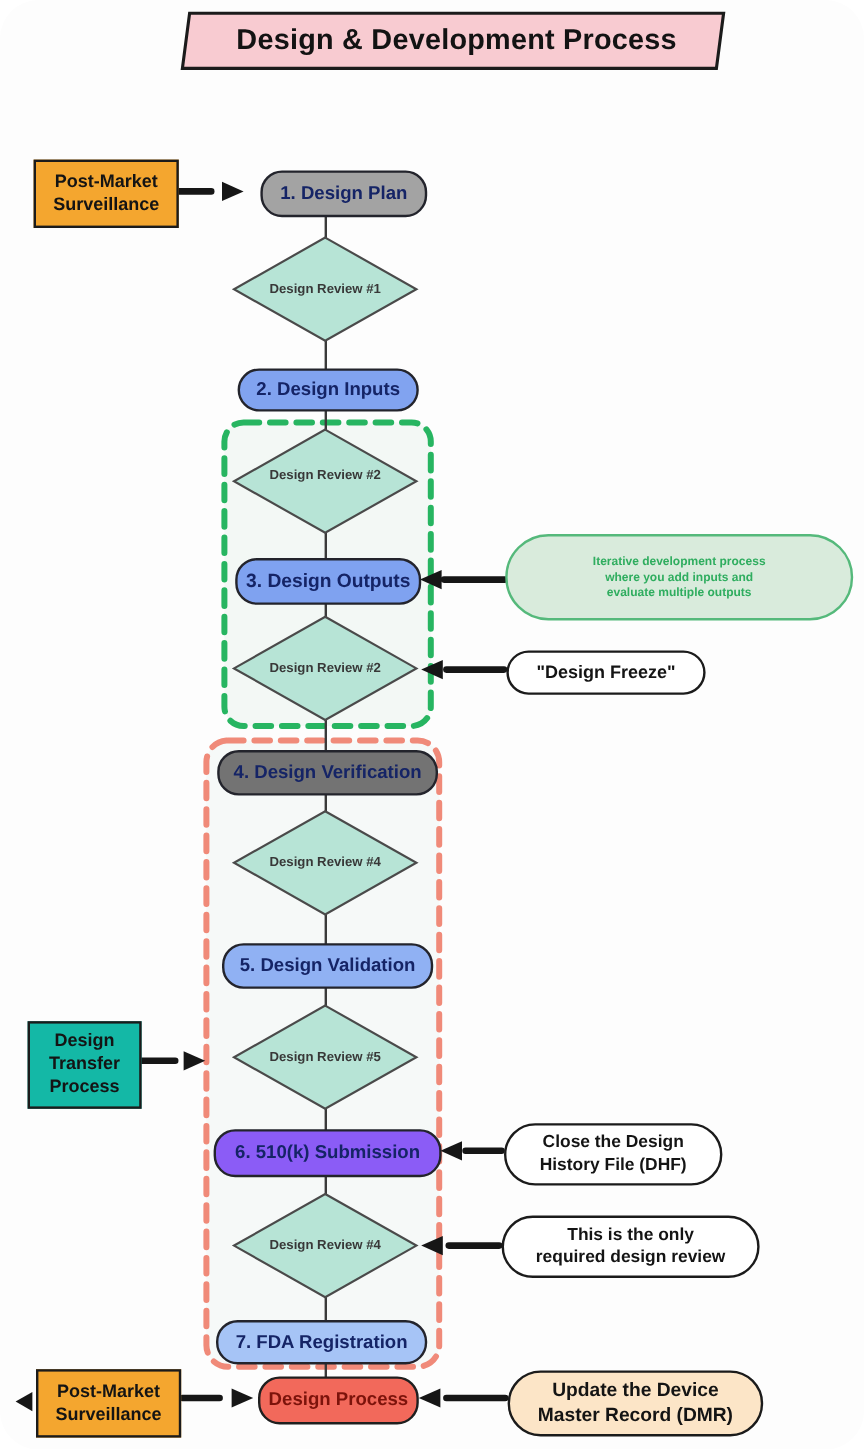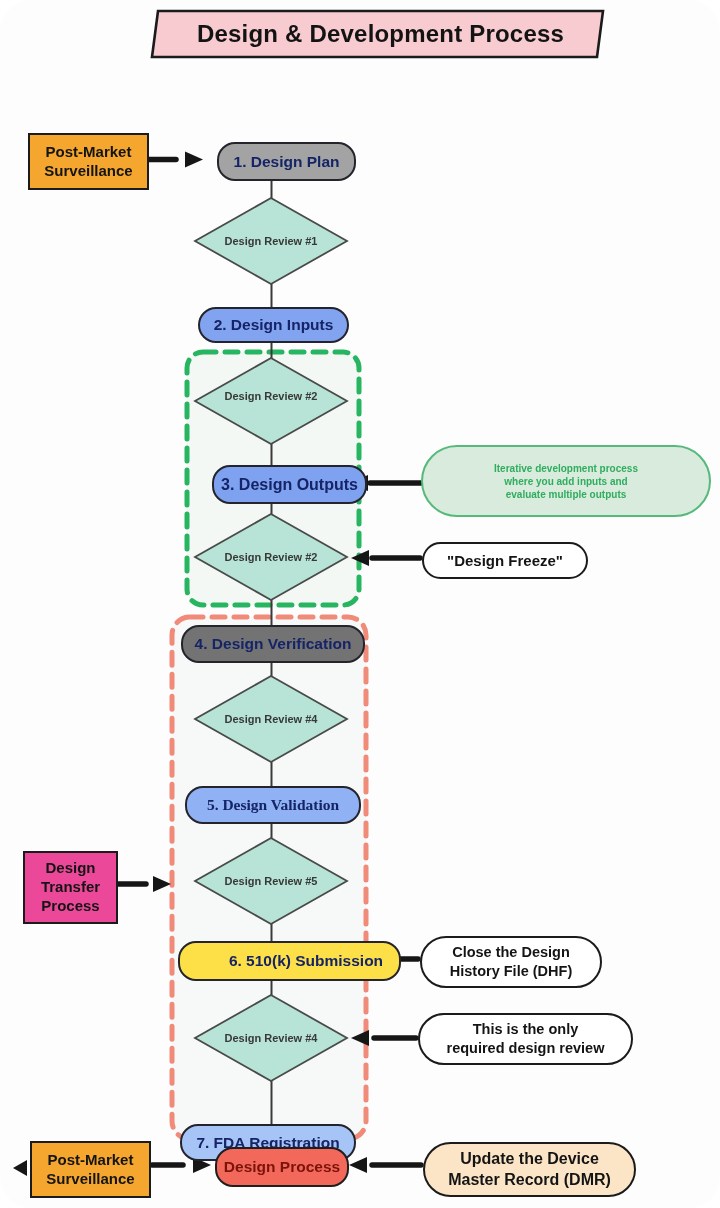--- a/index.html
+++ b/index.html
@@ -90,38 +90,38 @@
       <line class="arrowline" x1="372" y1="1165" x2="421" y2="1165"></line>
       <polygon class="arrowhead" points="349,1165 367,1157 367,1173"></polygon>
     </g>
     <polygon class="arrowhead" points="13,1168 27,1160 27,1176"></polygon>
   </svg>
 
   <div class="title-text">Design &amp; Development Process</div>
 
   <div class="pill" style="left: 217px; top: 142px; width: 135px; height: 35px; background: #a3a3a3;">1. Design Plan</div>
   <div class="pill" style="left: 198px; top: 307px; width: 147px; height: 32px; background: rgb(129, 163, 240);">2. Design Inputs</div>
-  <div class="pill" style="left: 212px; top: 465px; width: 151px; height: 35px; font-size: 16px; background: rgb(127, 162, 240);">3. Design Outputs</div>
+  <div class="pill" style="left: 196px; top: 465px; width: 151px; height: 35px; font-size: 16px; background: rgb(127, 162, 240);">3. Design Outputs</div>
   <div class="pill" style="left: 181px; top: 625px; width: 180px; height: 34px; background: #737373;">4. Design Verification</div>
-  <div class="pill" style="left: 185px; top: 786px; width: 172px; height: 34px; background: rgb(144, 177, 243); font-family: Liberation Serif, serif;">5. Design Validation</div>
-  <div class="pill" style="left: 178px; top: 941px; width: 186px; height: 36px; background: #fde047; padding-left: 33px;">6. 510(k) Submission</div>
-  <div class="pill" style="left: 180px; top: 1100px; width: 172px; height: 33px; background: rgb(166, 196, 246); margin-top: 24px;">7. FDA Registration</div>
+  <div class="pill" style="left: 185px; top: 786px; width: 172px; height: 34px; background: rgb(144, 177, 243);">5. Design Validation</div>
+  <div class="pill" style="left: 178px; top: 941px; width: 186px; height: 36px; background: #8b5cf6;">6. 510(k) Submission</div>
+  <div class="pill" style="left: 180px; top: 1100px; width: 172px; height: 33px; background: rgb(166, 196, 246);">7. FDA Registration</div>
 
   <div class="pill" style="left: 215px; top: 1147px; width: 130px; height: 36px; border-color: rgb(31, 31, 31); background: rgb(242, 105, 91); color: rgb(124, 19, 11);">Design Process</div>
 
   <div class="diamond-label" style="left:196px; top:226px;">Design Review #1</div>
   <div class="diamond-label" style="left:196px; top:381px;text-align:right;">Design Review #2</div>
   <div class="diamond-label" style="left:196px; top:542px;">Design Review #2</div>
   <div class="diamond-label" style="left:196px; top:704px;">Design Review #4</div>
   <div class="diamond-label" style="left:196px; top:866px;">Design Review #5</div>
   <div class="diamond-label" style="left:196px; top:1023px;">Design Review #4</div>
 
   <div class="sidebox" style="left: 28px; top: 133px; width: 117px; height: 53px; background: rgb(244, 166, 47);">Post-Market
 Surveillance</div>
-  <div class="sidebox" style="left: 23px; top: 851px; width: 91px; height: 69px; background: #ec4899;">Design
+  <div class="sidebox" style="left: 23px; top: 851px; width: 91px; height: 69px; background: #14b8a6;">Design
 Transfer
 Process</div>
   <div class="sidebox" style="left: 30px; top: 1141px; width: 117px; height: 53px; background: rgb(244, 166, 47);">Post-Market
 Surveillance</div>
 
   <div class="callout" style="left: 421px; top: 445px; width: 286px; height: 68px; font-size: 10px; background: rgb(217, 235, 220); border-color: rgb(85, 185, 123); color: rgb(47, 173, 95);">Iterative development process
 where you add inputs and
 evaluate multiple outputs</div>
   <div class="callout" style="left: 422px; top: 542px; width: 162px; height: 33px; font-size: 15px; background: rgb(255, 255, 255);">"Design Freeze"</div>
   <div class="callout" style="left: 420px; top: 936px; width: 178px; height: 48px; background: rgb(255, 255, 255);">Close the Design

